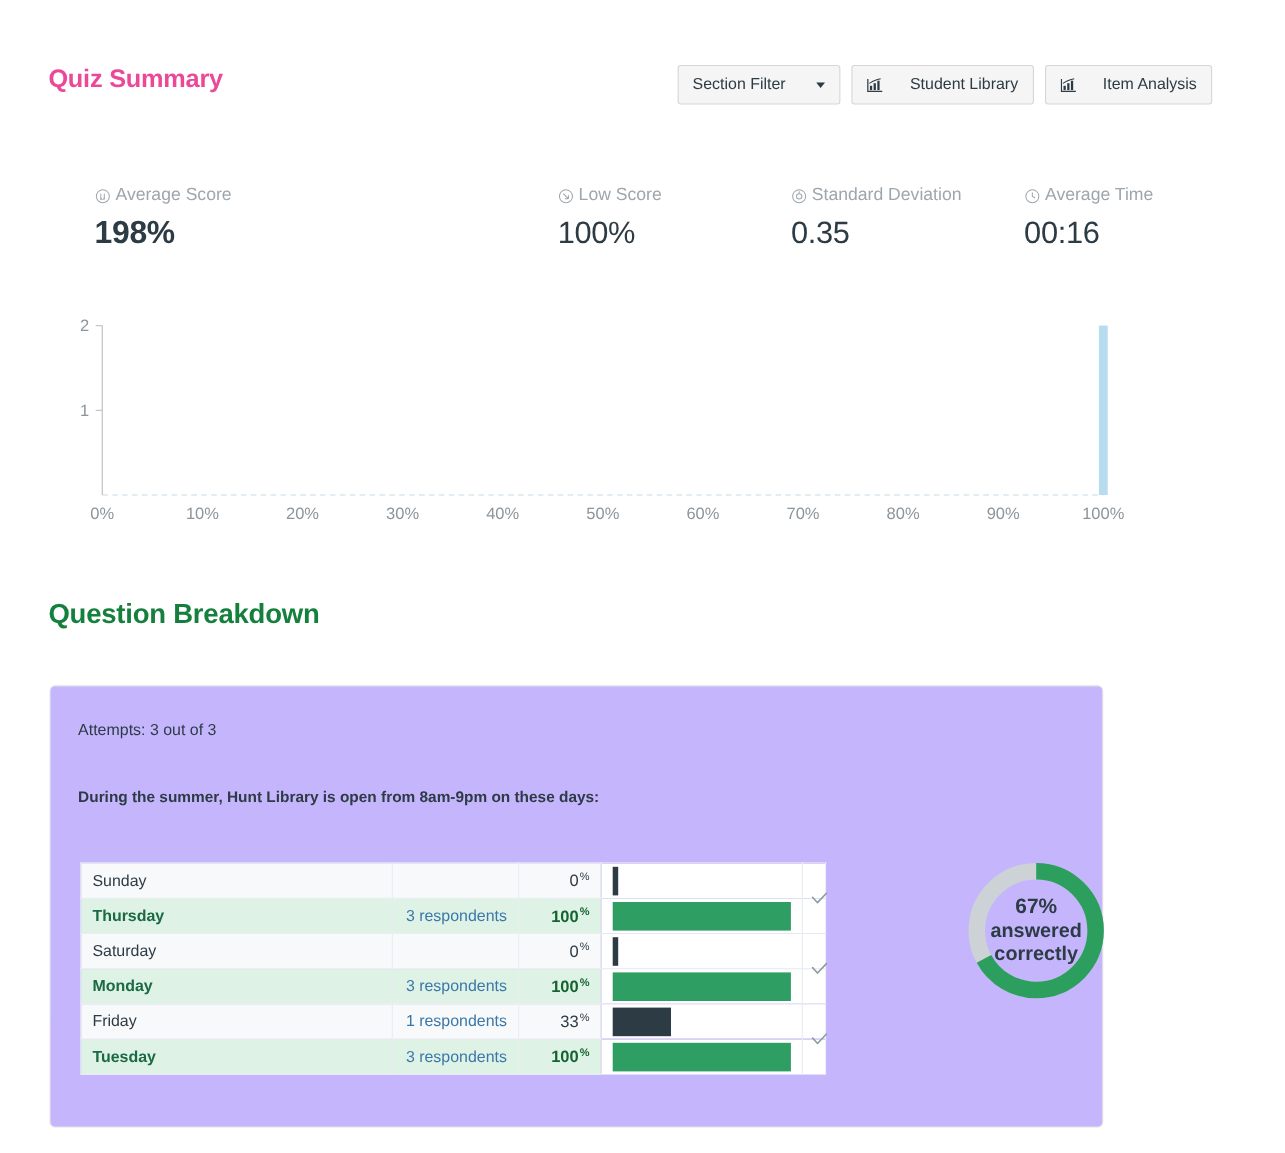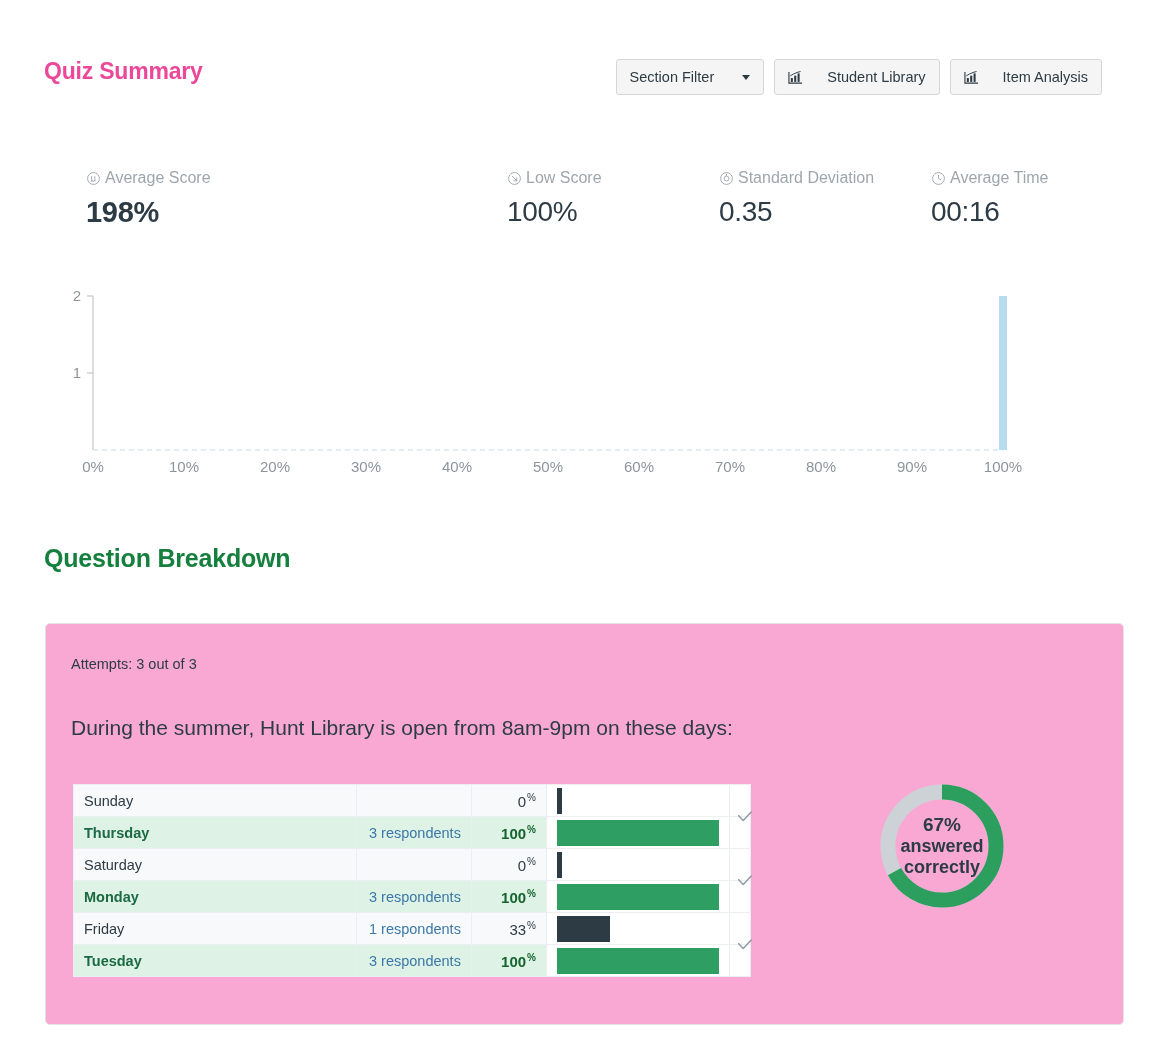--- a/index.html
+++ b/index.html
@@ -63,31 +63,31 @@
   .chart-svg { display: block; }
 
   
   .section-title {
     position: absolute; left: 44px; top: 544px;
     font-size: 25px; font-weight: bold; letter-spacing: -0.2px;
     color: #15803d;
   }
   .qcard {
     position: absolute; left: 45px; top: 623px;
-    width: 1079px; height: 402px;
+    width: 958px; height: 402px;
     border: 1px solid #e3e3e3; border-radius: 5px;
-    background: #f9a8d4;
+    background: #c4b5fd;
   }
   .attempts {
     position: absolute; left: 25px; top: 32px;
     font-size: 14.5px; color: #2d3b45;
   }
   .qtext {
     position: absolute; left: 25px; top: 92px;
-    font-size: 21px; color: #2d3b45;
+    font-size: 14px; color: #2d3b45; font-weight: bold;
   }
 
   
   .ans-table {
     position: absolute; left: 27px; top: 160px;
     width: 678px;
     border-collapse: collapse;
   }
   .ans-table tr { height: 32px; }
   .ans-table td {

